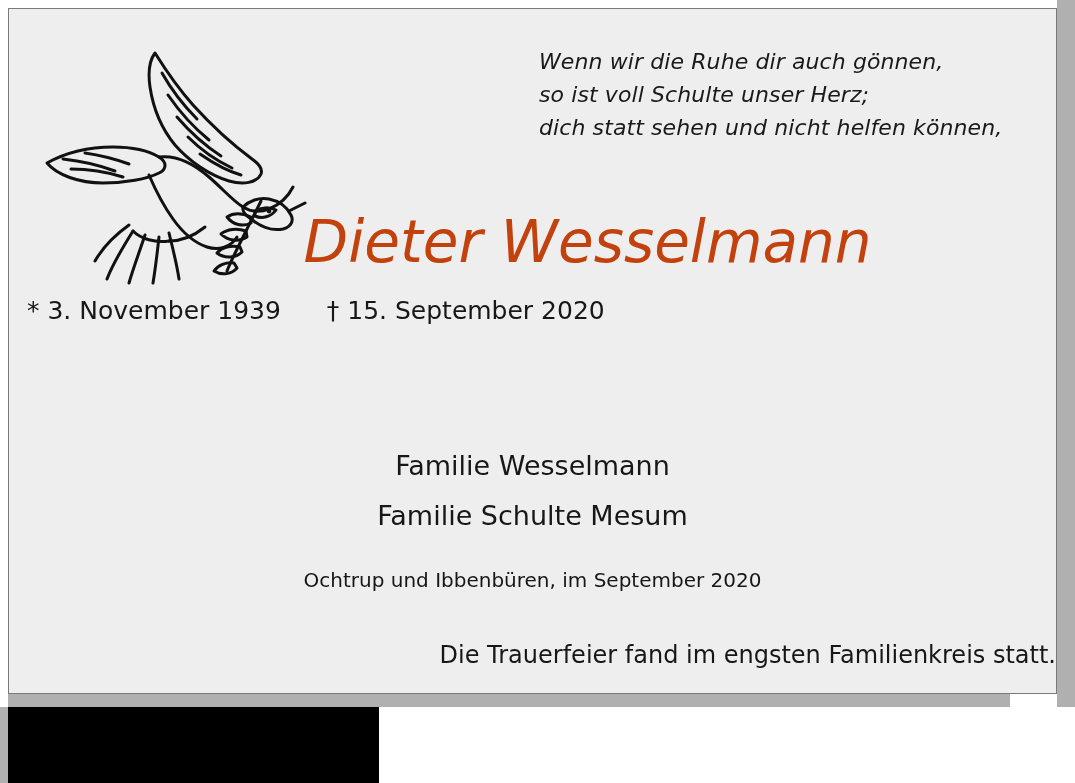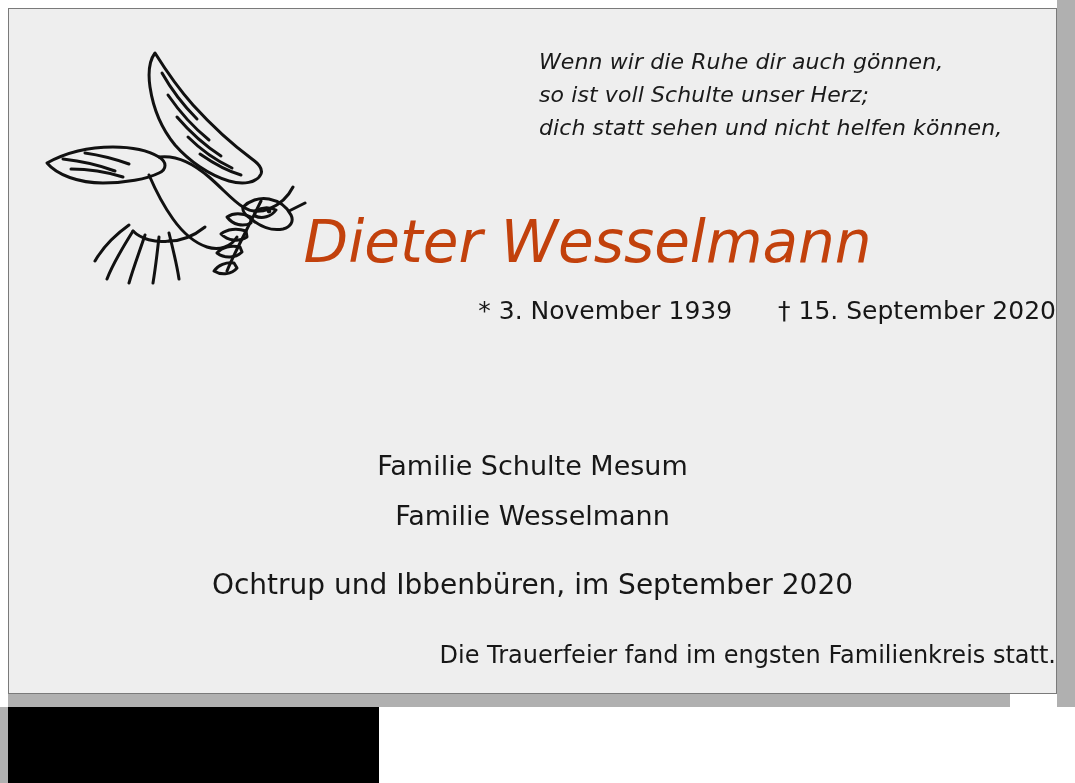--- a/index.html
+++ b/index.html
@@ -74,21 +74,21 @@
     color: #c2410c;
     padding-left: 110px;
     box-sizing: border-box;
   }
   
   .dates {
     position: absolute;
     left: 0;
     right: 0;
     top: 287px;
-    text-align: right;
+    text-align: left;
     font-family: "DejaVu Sans", sans-serif;
     font-size: 25px;
     color: #171717;
     padding-left: 18px;
     box-sizing: border-box;
   }
   .dates .gap {
     display: inline-block;
     width: 30px;
   }
@@ -114,21 +114,21 @@
     line-height: 50px;
     color: #171717;
   }
   .place-date {
     position: absolute;
     left: 0;
     right: 0;
     top: 559px;
     text-align: center;
     font-family: "DejaVu Sans", sans-serif;
-    font-size: 28px;
+    font-size: 20px;
     color: #171717;
   }
   .closing {
     position: absolute;
     left: 0;
     right: 0;
     top: 632px;
     text-align: right;
     font-family: "DejaVu Sans", sans-serif;
     font-size: 24px;
@@ -253,22 +253,22 @@
     <div class="dates">
       <span>*</span>
       <span>3. November 1939</span>
       <span class="gap"></span>
       <span>†</span>
       <span>15. September 2020</span>
     </div>
 
 
     <div class="families">
+      <div>Familie Wesselmann</div>
       <div>Familie Schulte Mesum</div>
-      <div>Familie Wesselmann</div>
     </div>
 
     <div class="place-date">Ochtrup und Ibbenbüren, im September 2020</div>
 
     <div class="closing">Die Trauerfeier fand im engsten Familienkreis statt.</div>
 
   </div>
 
   <div class="bottom-bar"></div>
   <div class="bottom-right-area"></div>

